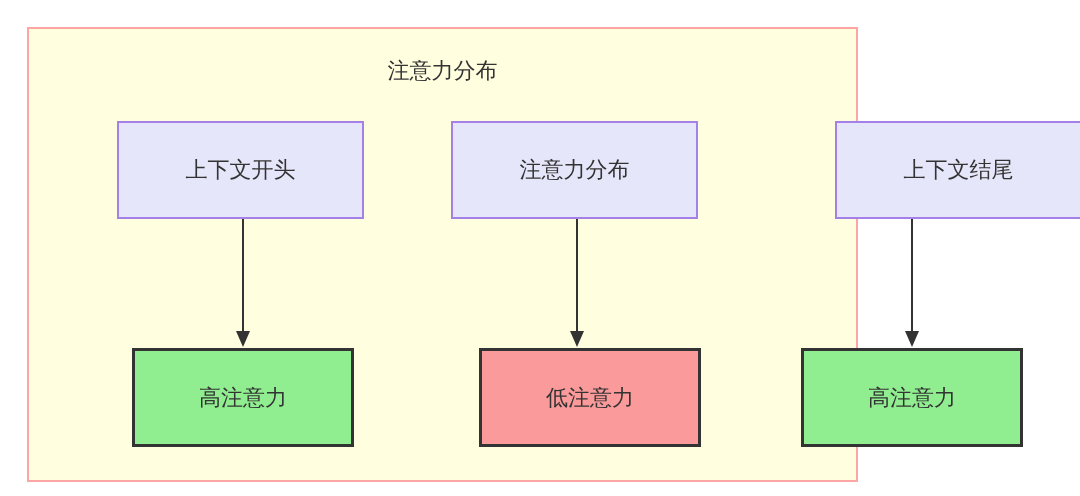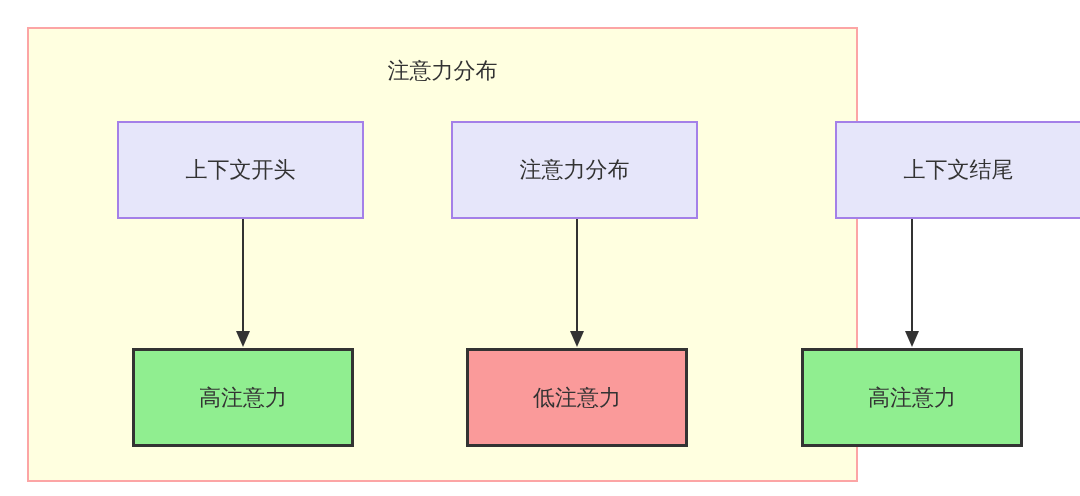--- a/index.html
+++ b/index.html
@@ -80,21 +80,21 @@
   .node.attn-low {
     background: #fa9a9a;
   }
 
   
   .col-1.context { left: 88px; }
   .col-2.context { left: 422px; }
   .col-3.context { left: 758px; margin-left: 48px; }
 
   .col-1.attn { left: 103px; }
-  .col-2.attn { left: 437px; }
+  .col-2.attn { left: 450px; }
   .col-3.attn { left: 772px; }
 
   
   .edge {
     position: absolute;
     top: 190px;
     width: 2px;
     height: 113px;
     background: #333333;
   }

